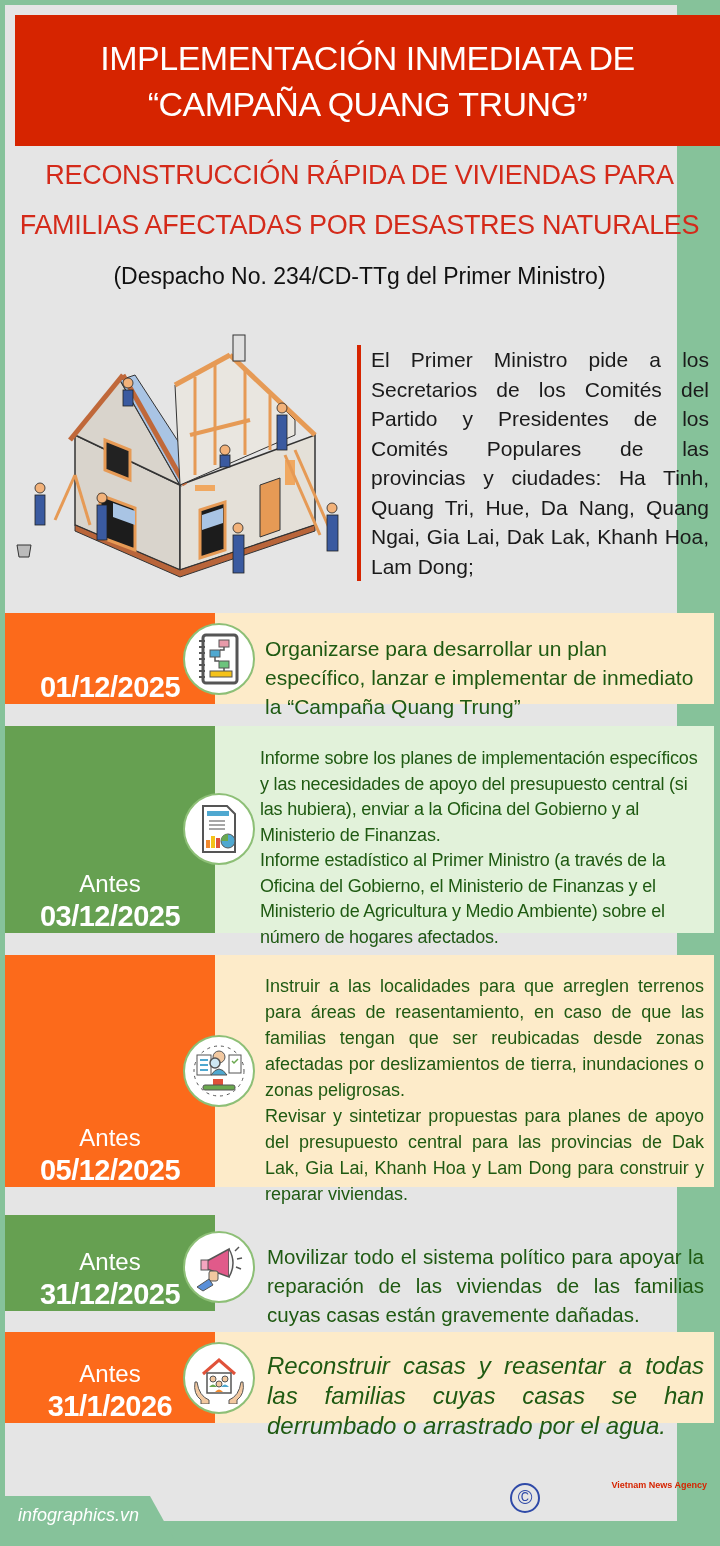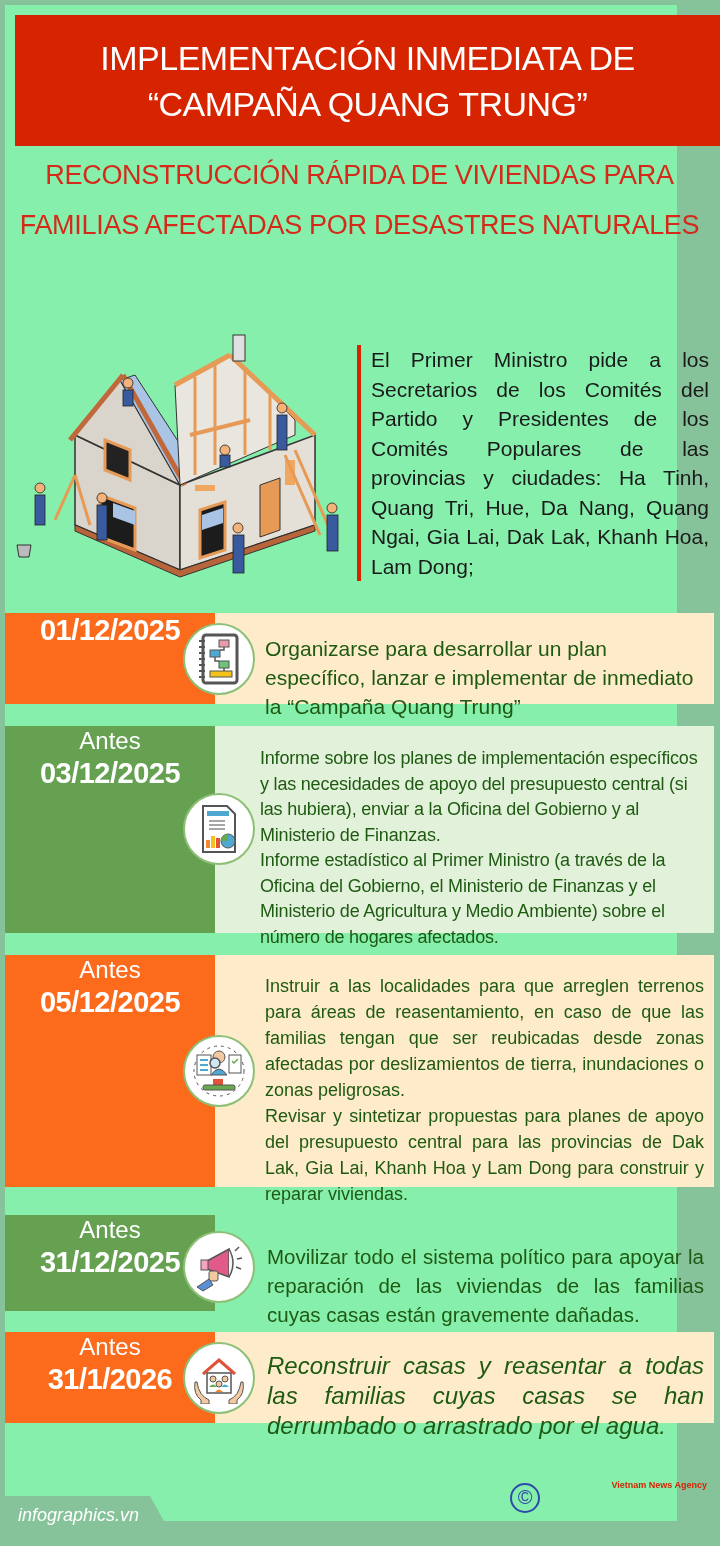--- a/index.html
+++ b/index.html
@@ -1,20 +1,20 @@
 <!DOCTYPE html>
 <html><head>
 <meta charset="utf-8">
 <style>
   * { box-sizing: border-box; margin: 0; padding: 0; }
   html, body { width: 720px; height: 1546px; background: #86c29a; overflow: hidden; }
   body { position: relative; font-family: "Liberation Sans", "DejaVu Sans", sans-serif; }
   .page {
     position: absolute; left: 5px; top: 5px; width: 672px; height: 1516px;
-    background: #86efac; overflow: visible;
+    background: #e5e5e5; overflow: visible;
   }
   .banner {
     position: absolute; left: 10px; top: 10px; width: 705px; height: 131px;
     background: #d62400; color: #fff; text-align: center;
     display: flex; flex-direction: column; justify-content: center;
     font-size: 34px; line-height: 46px; letter-spacing: -0.5px;
   }
   .subtitle {
     position: absolute; left: 0; width: 709px; text-align: center;
     color: #d42a1a; font-size: 27px; letter-spacing: -0.3px;
@@ -27,21 +27,21 @@
   }
   .illustration { position: absolute; left: 10px; top: 320px; width: 340px; height: 270px; }
   .intro {
     position: absolute; left: 352px; top: 340px; width: 352px;
     border-left: 4px solid #d62400; padding-left: 10px;
     font-size: 21px; line-height: 29.5px; color: #1a1a1a; text-align: justify;
   }
   .row { position: absolute; left: 0; width: 709px; }
   .date-panel {
     position: absolute; left: 0; top: 0; width: 210px; height: 100%;
-    color: #fff; display: flex; flex-direction: column; justify-content: flex-start; align-items: center;
+    color: #fff; display: flex; flex-direction: column; justify-content: flex-end; align-items: center;
   }
   .date-panel .pre { font-size: 24px; line-height: 30px; }
   .date-panel .date { font-size: 29px; line-height: 34px; font-weight: bold; letter-spacing: -0.5px; }
   .orange { background: #fc6a1b; }
   .green { background: #66a051; }
   .text-panel {
     position: absolute; left: 210px; top: 0; right: 0; height: 100%;
     display: flex; align-items: center;
     color: #1f5a12; font-size: 19.5px; line-height: 28px;
   }
@@ -76,20 +76,21 @@
 
 <div class="page">
 
   <div class="banner">
     <div>IMPLEMENTACIÓN INMEDIATA DE</div>
     <div>“CAMPAÑA QUANG TRUNG”</div>
   </div>
 
   <div class="subtitle sub1">RECONSTRUCCIÓN RÁPIDA DE VIVIENDAS PARA</div>
   <div class="subtitle sub2">FAMILIAS AFECTADAS POR DESASTRES NATURALES</div>
+  <div class="dispatch">(Despacho No. 234/CD-TTg del Primer Ministro)</div>
 
   <svg class="illustration" viewBox="0 0 340 270">
 
     <polygon points="60,200 170,245 300,200 190,165" fill="#e8e2da"></polygon>
 
     <polygon points="60,110 165,160 165,245 60,200" fill="#d9d4cc" stroke="#333" stroke-width="1.5"></polygon>
 
     <polygon points="165,160 300,110 300,200 165,245" fill="#e4e0d8" stroke="#333" stroke-width="1.5"></polygon>
 
     <polygon points="60,200 165,245 300,200 300,206 165,252 60,206" fill="#b9653a" stroke="#333" stroke-width="1"></polygon>

